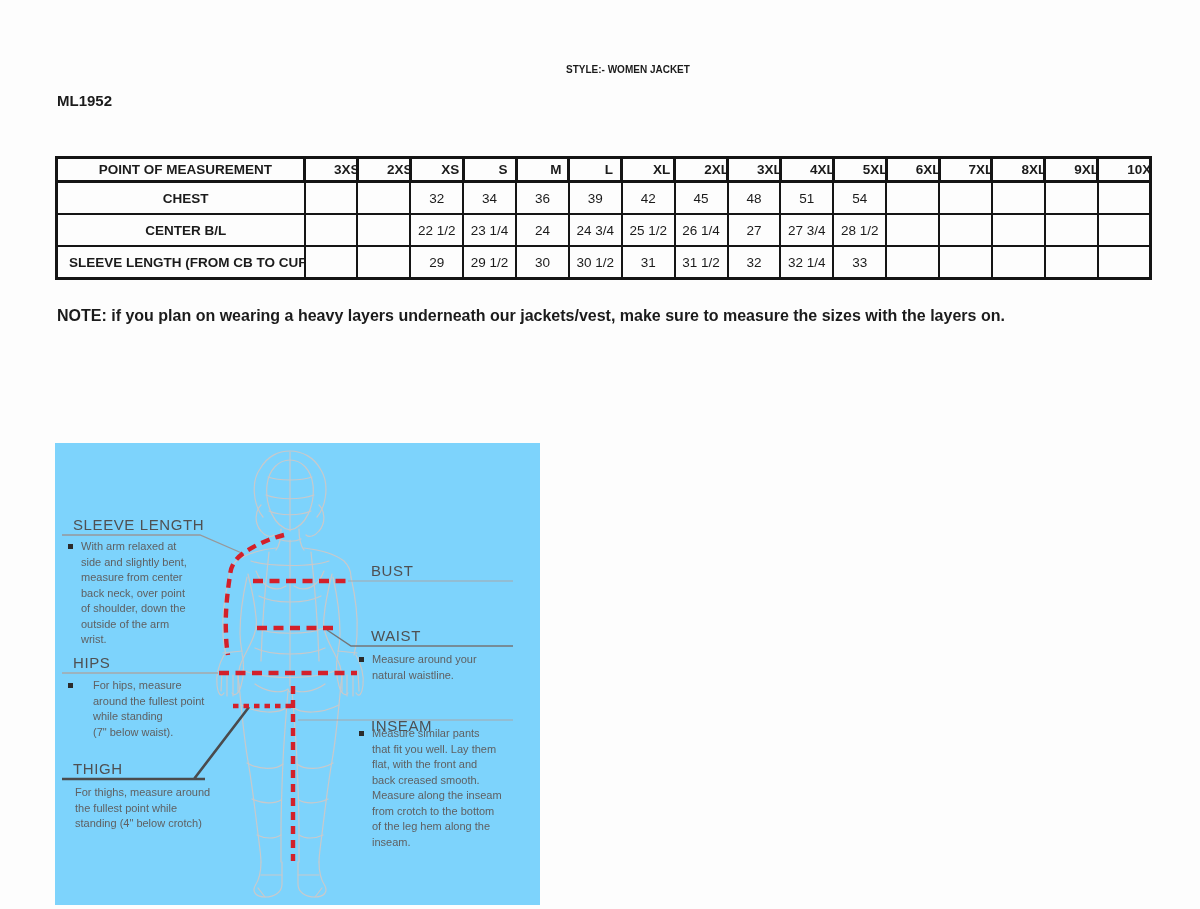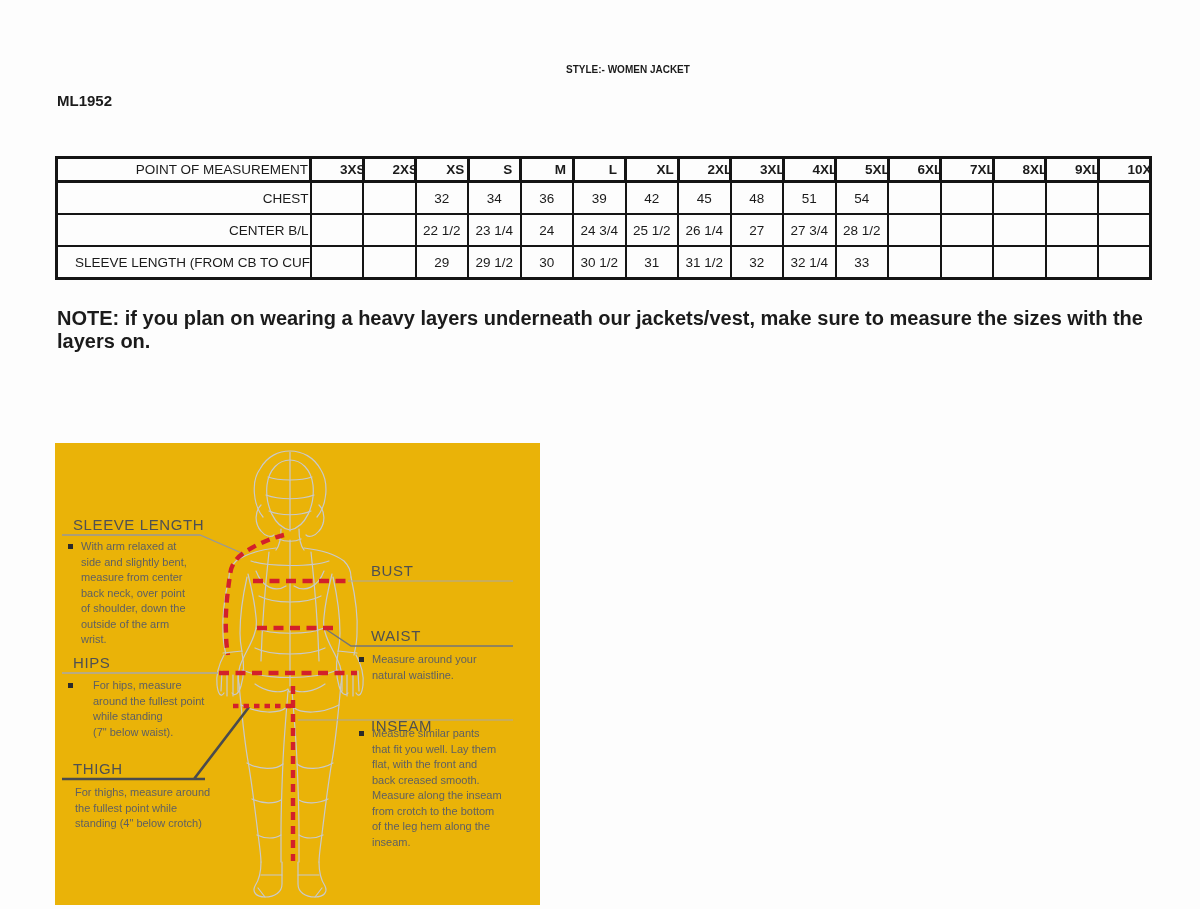--- a/index.html
+++ b/index.html
@@ -5,38 +5,38 @@
   html,body { margin:0; padding:0; }
   .page {
     position:relative; width:1200px; height:909px;
     background:#fdfdfd; overflow:hidden;
     font-family:"Liberation Sans", sans-serif;
     color:#1b1b1b;
   }
   
   .style-title { position:absolute; left:566px; top:64px; font-size:10px; font-weight:bold; }
   .style-code  { position:absolute; left:57px;  top:92px; font-size:15px; font-weight:bold; }
-  .note-text   { position:absolute; left:57px;  top:307px; font-size:20px; font-weight:bold; }
+  .note-text   { position:absolute; left:57px;  top:307px; font-size:16px; font-weight:bold; }
   
   .size-table {
     position:absolute; left:55px; top:156px;
     border-collapse:collapse; table-layout:fixed; width:1097px;
     border:3px solid #151515;
   }
   .size-table th, .size-table td {
     border:2px solid #151515; text-align:center; vertical-align:middle;
     font-size:13.5px; padding:0 1px; overflow:hidden; white-space:nowrap;
   }
   .size-table thead th { border-width:3px; height:21px; font-weight:bold;padding-left:28px; }
   .size-table tbody td { height:30px; font-weight:normal; }
-  .size-table .poi { width:233px; text-align:right; padding-left:17px; font-weight:normal; }
+  .size-table .poi { width:233px; text-align:center; padding-left:11px; font-weight:bold; }
   
   .diagram {
     position:absolute; left:55px; top:443px; width:485px; height:462px;
-    background:#eab308;
+    background:#7dd3fc;
   }
   .diagram svg { position:absolute; left:0; top:0; }
   .ann-title {
     position:absolute; font-size:15px; line-height:18px;
     letter-spacing:0.6px; color:#4f5052; white-space:nowrap;
   }
   .ann-body-row { position:absolute; display:flex; gap:8px; }
   .bullet { flex:0 0 auto; width:5px; height:5px; background:#2b2b2b; margin-top:5px; }
   .ann-body {
     font-size:11px; line-height:15.5px; color:#5f6062;

